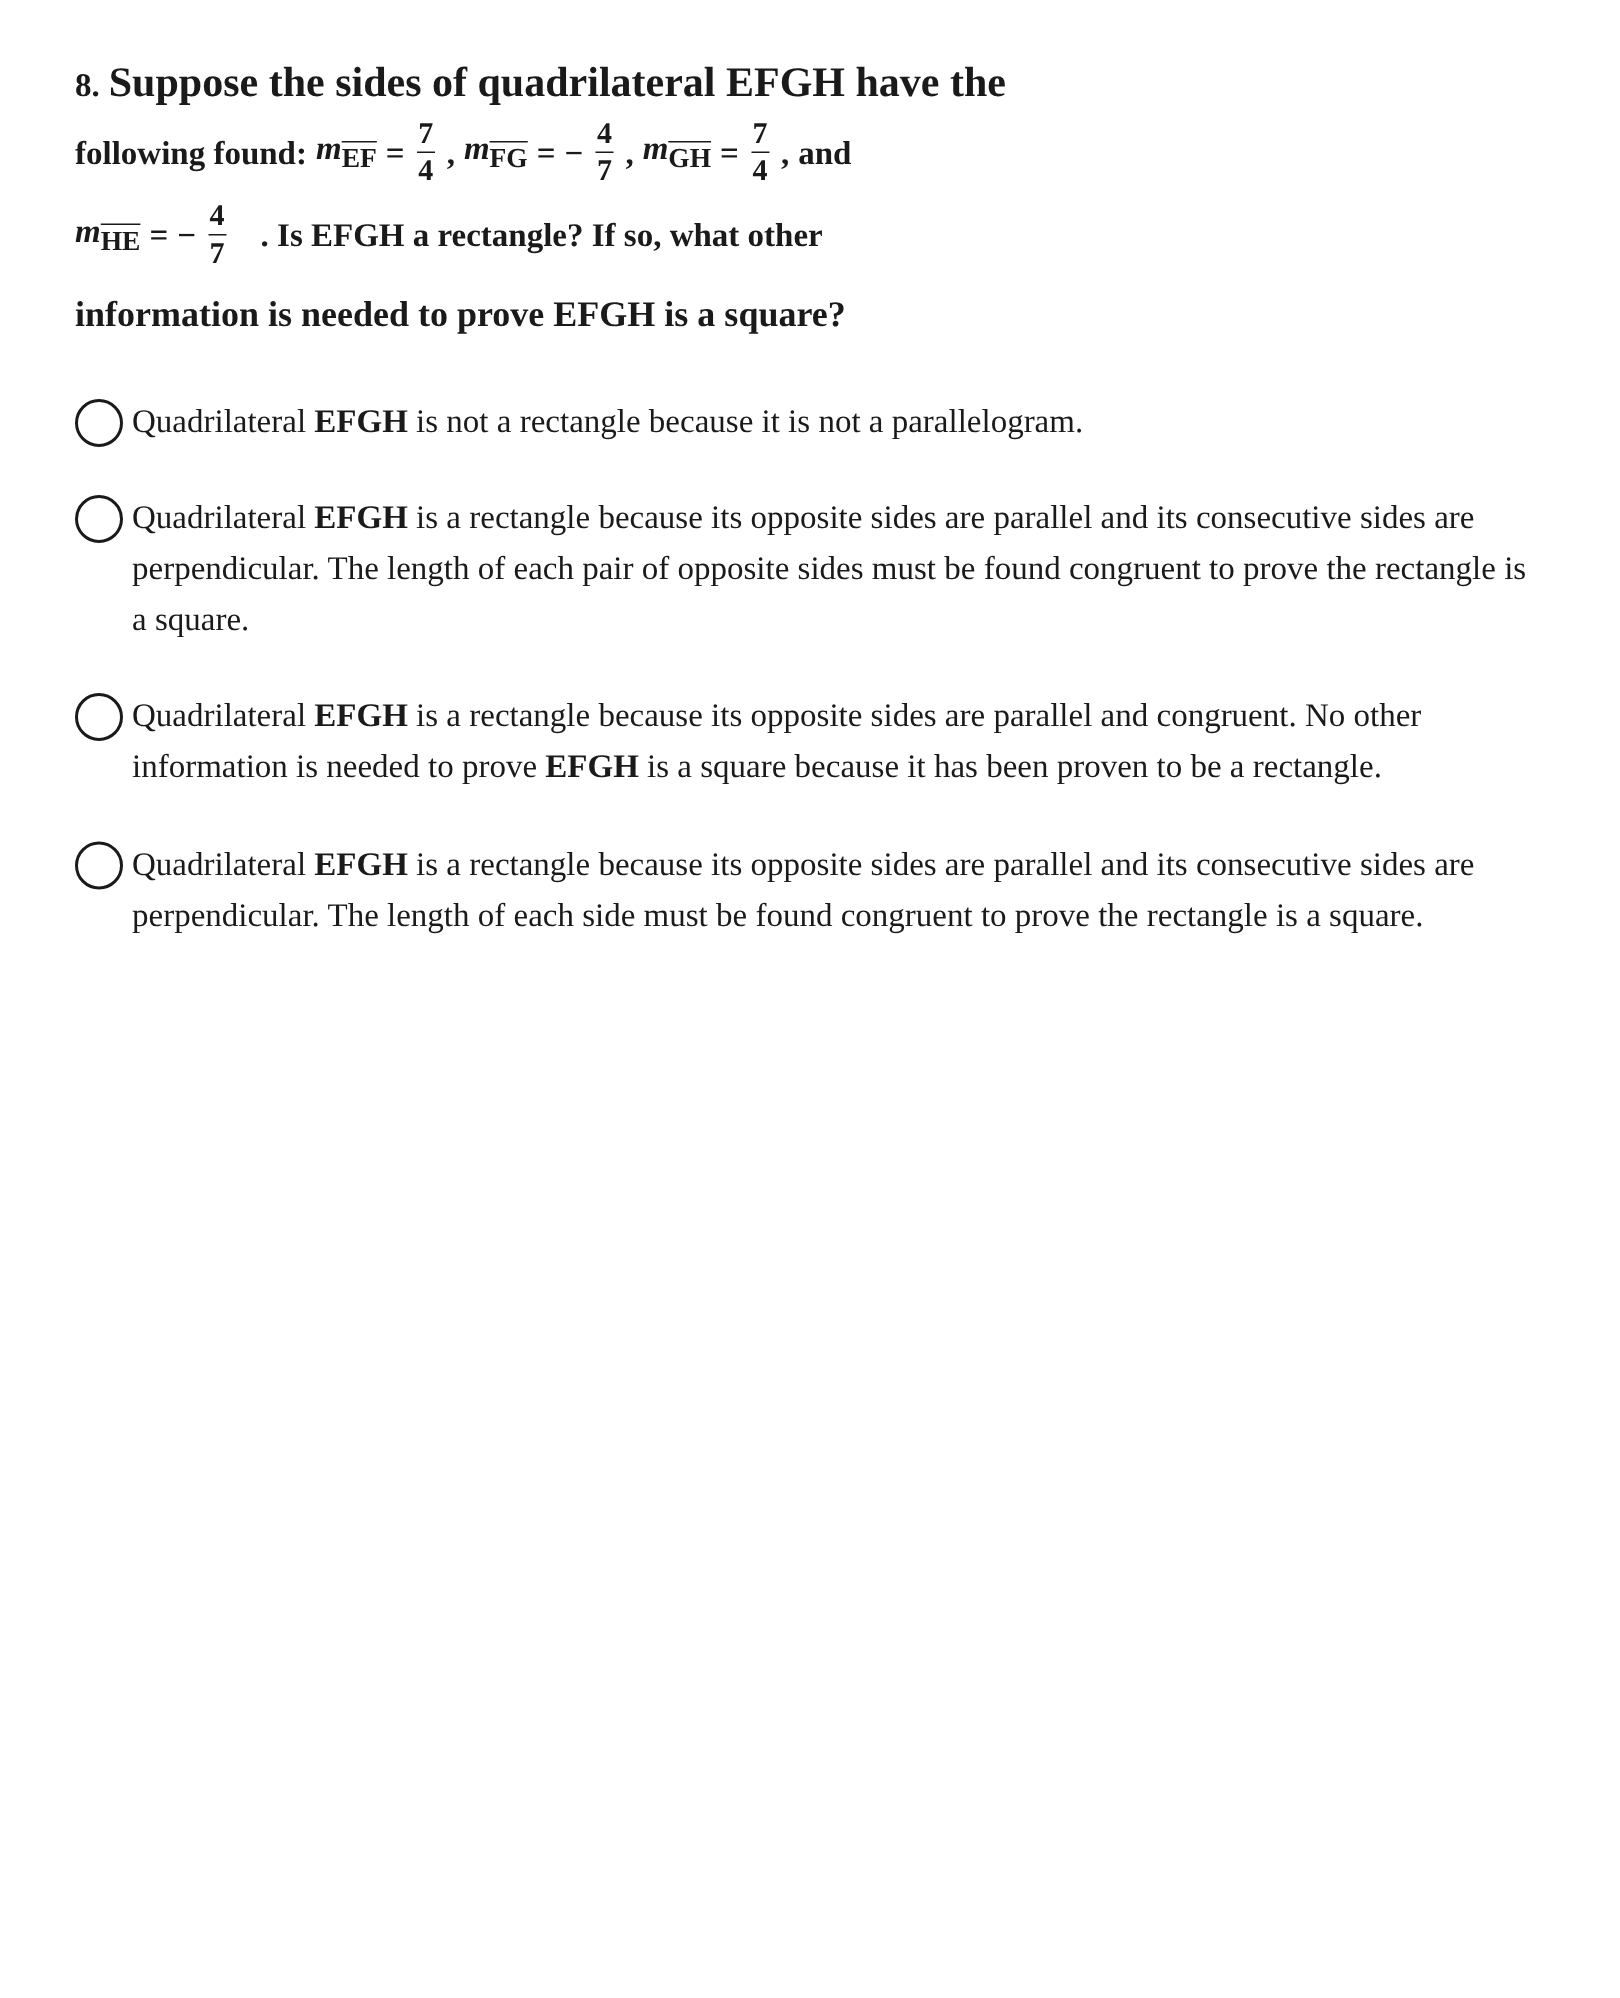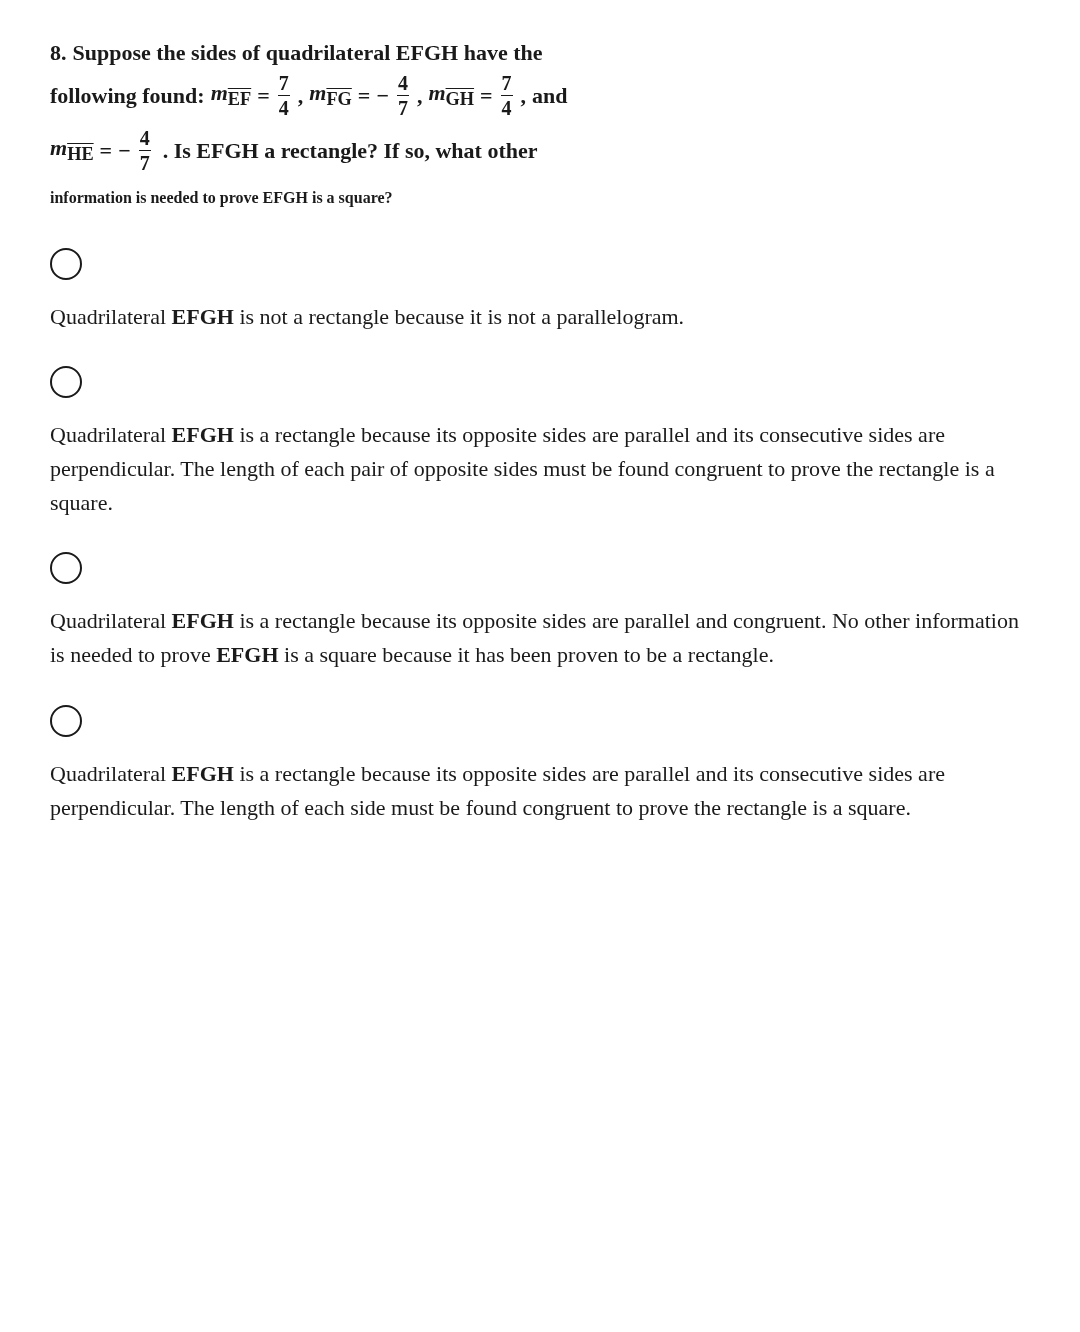--- a/index.html
+++ b/index.html
@@ -61,22 +61,21 @@
 
     .options-list {
       display: flex;
       flex-direction: column;
       gap: 30px;
     }
 
     .option-item {
       display: flex;
       align-items: flex-start;
-      gap: 20px;
-      flex-direction: column;
+      gap: 6px;
     }
 
     .radio-circle {
       width: 32px;
       height: 32px;
       min-width: 32px;
       border: 2.5px solid #1a1a1a;
       border-radius: 50%;
       background: transparent;
       margin-top: 2px;
@@ -111,21 +110,21 @@
     }
   </style>
 </head>
 <body>
 
 <div class="question-block">
 
   <div>
     <div class="heading-row">
       <span class="q-label">8.</span>
-      <span style="font-weight:bold; font-size:22px;">
+      <span style="font-weight:bold; font-size:28px;">
         Suppose the sides of quadrilateral <span style="font-family:serif; font-weight:bold;">EFGH</span> have the
       </span>
     </div>
 
     <div class="slopes-line">
       <span>following found:</span>
       <span class="italic-m"><em>m</em><sub><span class="seg">EF</span></sub></span>
       <span>=</span>
       <span class="fraction">
         <span class="numer">7</span>
@@ -151,26 +150,26 @@
     </div>
 
     <div class="slopes-line" style="margin-bottom:12px;">
       <span class="italic-m"><em>m</em><sub><span class="seg">HE</span></sub></span>
       <span>=</span>
       <span>−</span>
       <span class="fraction">
         <span class="numer">4</span>
         <span class="denom">7</span>
       </span>
-      <span style="font-weight:bold; margin-left:4px;text-align:right;">
+      <span style="font-weight:bold; margin-left:15px;text-align:right;">
         . Is <span style="font-family:serif;">EFGH</span> a rectangle? If so, what other
       </span>
     </div>
 
-    <div style="font-weight:bold; font-size:16px; margin-bottom:36px; line-height:1.5;">
+    <div style="font-weight:bold; font-size:24px; margin-bottom:36px; line-height:1.5;">
       information is needed to prove <span style="font-family:serif;">EFGH</span> is a square?
     </div>
   </div>
 
   <div class="options-list">
 
     <div class="option-item">
       <div class="radio-circle"></div>
       <div class="option-text">
         Quadrilateral <span style="font-family:serif; font-weight:bold;">EFGH</span> is not a rectangle because it is not a parallelogram.

